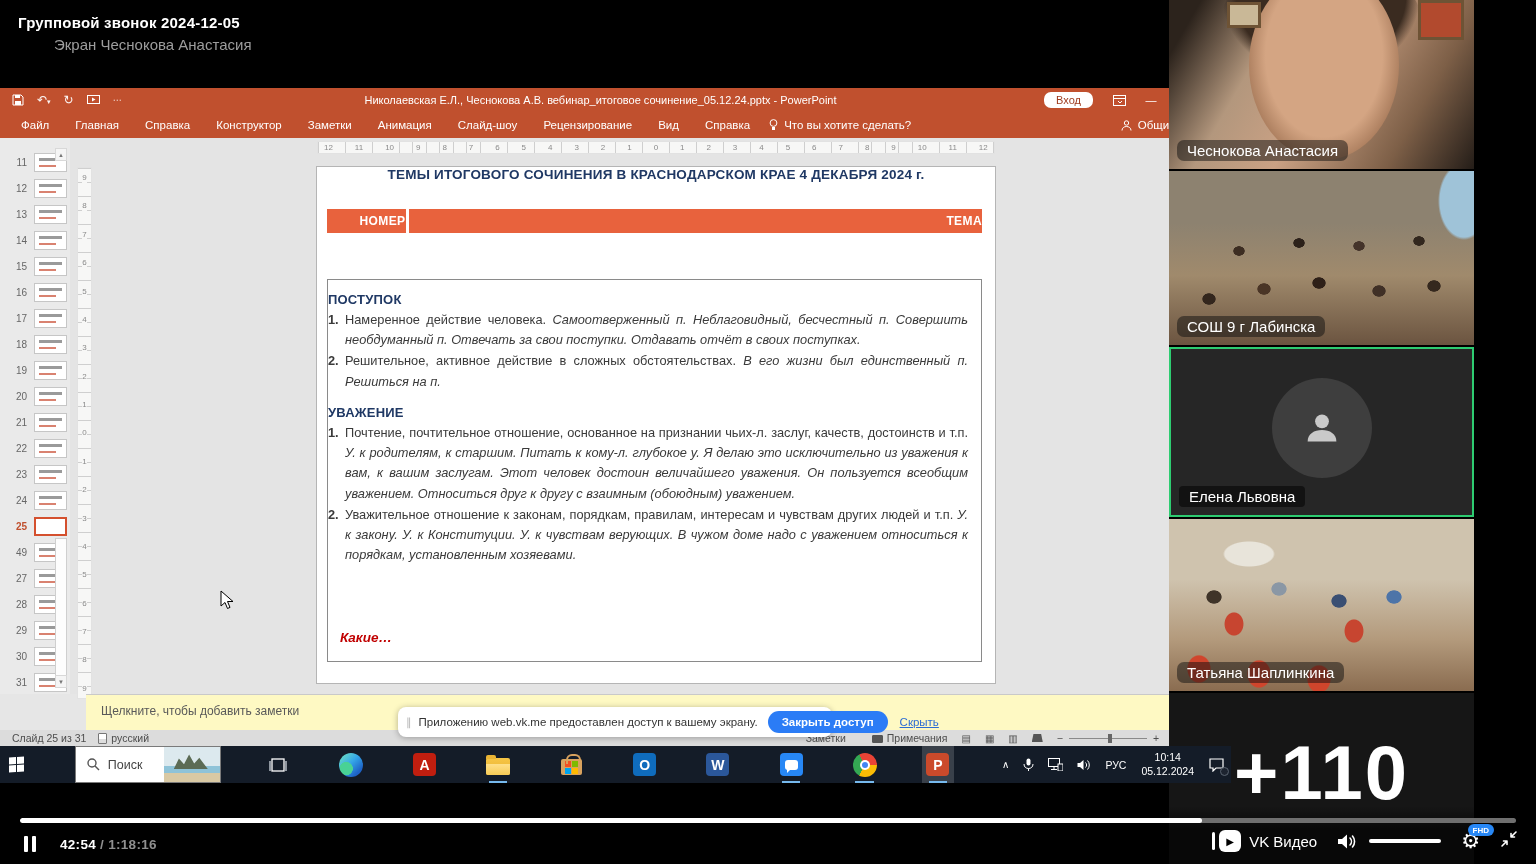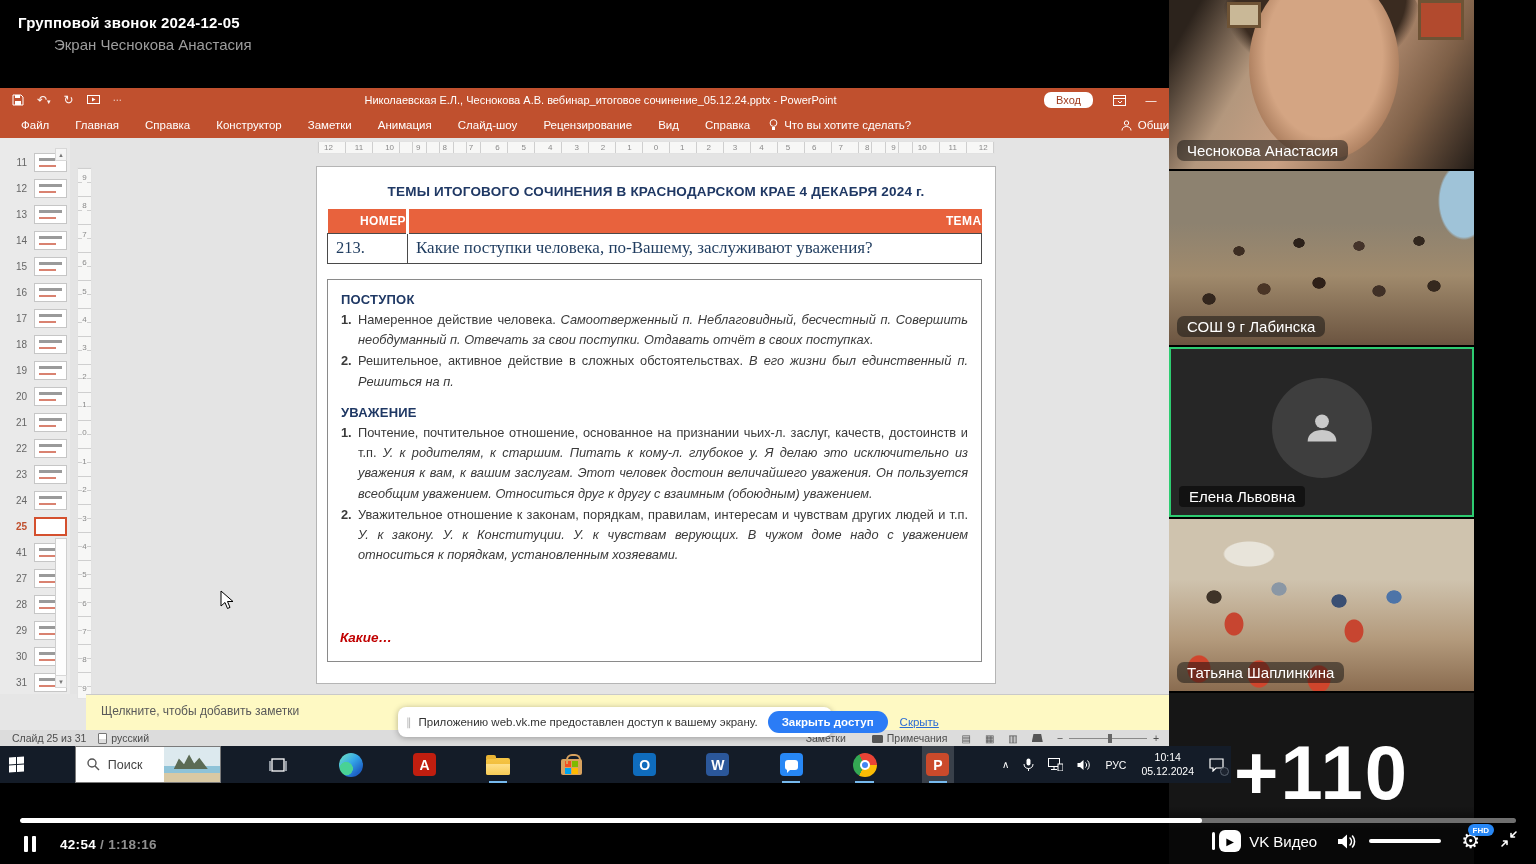--- a/index.html
+++ b/index.html
@@ -49,30 +49,30 @@
 
   .h-ruler{position:absolute;left:317px;top:3px;width:678px;height:13px;background:#f7f7f6;border:1px solid #e2e2e2;display:flex;align-items:center;justify-content:space-between;padding:0 4px;
     background-image:repeating-linear-gradient(90deg,#cfcfcf 0 1px,transparent 1px 13.5px);}
   .rnum{font-size:8px;color:#8a8a8a;background:#f7f7f6;padding:0 2px;line-height:11px;}
   .v-ruler{position:absolute;left:77px;top:29px;width:15px;height:532px;background:#f7f7f6;border:1px solid #e2e2e2;display:flex;flex-direction:column;align-items:center;justify-content:space-between;padding:3px 0;
     background-image:repeating-linear-gradient(180deg,#cfcfcf 0 1px,transparent 1px 14px);}
   .v-ruler .rnum{padding:1px 0;}
 
   
   .slide{position:absolute;left:317px;top:29px;width:678px;height:516px;background:#fff;outline:1px solid #b5b5b5;}
-  .s-title{margin-top:17px;text-align:center;color:#1f3864;font-weight:bold;font-size:13.5px;letter-spacing:.2px;}
+  .s-title{text-align:center;color:#1f3864;font-weight:bold;font-size:13.5px;letter-spacing:.2px;}
   .s-table{position:absolute;left:10px;right:13px;top:42px;border-collapse:collapse;width:655px;}
   .s-table .hd{background:#e8623d;color:#fff;font-weight:bold;font-size:12px;text-align:center;height:24px;letter-spacing:.4px;}
   .s-table td{border:1px solid #4a4a4a;}
   .s-table .hd td{border:none;text-align:right;}
   .s-table .hd td:first-child{border-right:3px solid #fff;}
   .col-num{width:80px;}
   .s-table .bd td{font-family:"Liberation Serif",serif;color:#1f3c5f;font-size:16.5px;height:30px;padding:1px 8px;background:#fff;}
   .s-table .bd td:last-child{font-size:17px;}
-  .s-body{position:absolute;left:10px;right:13px;top:112px;bottom:21px;border:1px solid #8a8a8a;padding:9px 13px 0 13px;overflow:hidden;}
+  .s-body{position:absolute;left:10px;right:13px;top:112px;bottom:21px;border:1px solid #8a8a8a;padding:9px 13px 0 0;overflow:hidden;}
   .s-head{color:#1f3864;font-weight:bold;font-size:13px;margin:3px 0 3px 0;letter-spacing:.2px;}
   .s-head+.s-head,.s-item+.s-head{margin-top:13px;}
   .s-item{display:flex;margin-bottom:1px;}
   .s-num{font-weight:bold;color:#3a3a3a;font-size:12.8px;width:17px;flex:none;line-height:1.58;}
   .s-text{flex:1;text-align:justify;font-size:12.8px;line-height:1.58;color:#3a3a3a;}
   .s-text .it{font-style:italic;}
   .s-footer{margin-top:22px;color:#c00000;font-weight:bold;font-style:italic;font-size:13.5px;}
 
   .slide-scroll{position:absolute;right:4px;top:0;width:13px;height:100%;}
   .ss-btn{position:absolute;left:0;width:13px;height:13px;background:#f0f0f0;border:1px solid #d5d5d5;color:#777;font-size:6px;display:flex;align-items:center;justify-content:center;cursor:pointer;}
@@ -335,21 +335,21 @@
             </div>
             <div class="trow">
               <span class="tnum">24</span>
               <span class="tthumb"></span>
             </div>
             <div class="trow">
               <span class="tnum cur">25</span>
               <span class="tthumb cur"></span>
             </div>
             <div class="trow">
-              <span class="tnum">41</span>
+              <span class="tnum">49</span>
               <span class="tthumb"></span>
             </div>
             <div class="trow">
               <span class="tnum">27</span>
               <span class="tthumb"></span>
             </div>
             <div class="trow">
               <span class="tnum">28</span>
               <span class="tthumb"></span>
             </div>
@@ -423,24 +423,20 @@
         </div>
 
       <div class="slide">
         <div class="s-title">ТЕМЫ ИТОГОВОГО СОЧИНЕНИЯ В КРАСНОДАРСКОМ КРАЕ 4 ДЕКАБРЯ 2024 г.</div>
         <table class="s-table">
           <tbody>
               <tr class="hd">
             <td class="col-num">НОМЕР</td>
             <td>ТЕМА</td>
           </tr>
-          <tr class="bd">
-            <td>213.</td>
-            <td>Какие поступки человека, по-Вашему, заслуживают уважения?</td>
-          </tr>
         </tbody>
           </table>
         <div class="s-body" id="slideBody">
             <div class="s-head">ПОСТУПОК</div>
             <div class="s-item">
               <span class="s-num">1.</span>
               <div class="s-text"><span>Намеренное действие человека. </span><span class="it">Самоотверженный п. Неблаговидный, бесчестный п. Совершить необдуманный п. Отвечать за свои поступки. Отдавать отчёт в своих поступках.</span></div>
             </div>
             <div class="s-item">
               <span class="s-num">2.</span>

